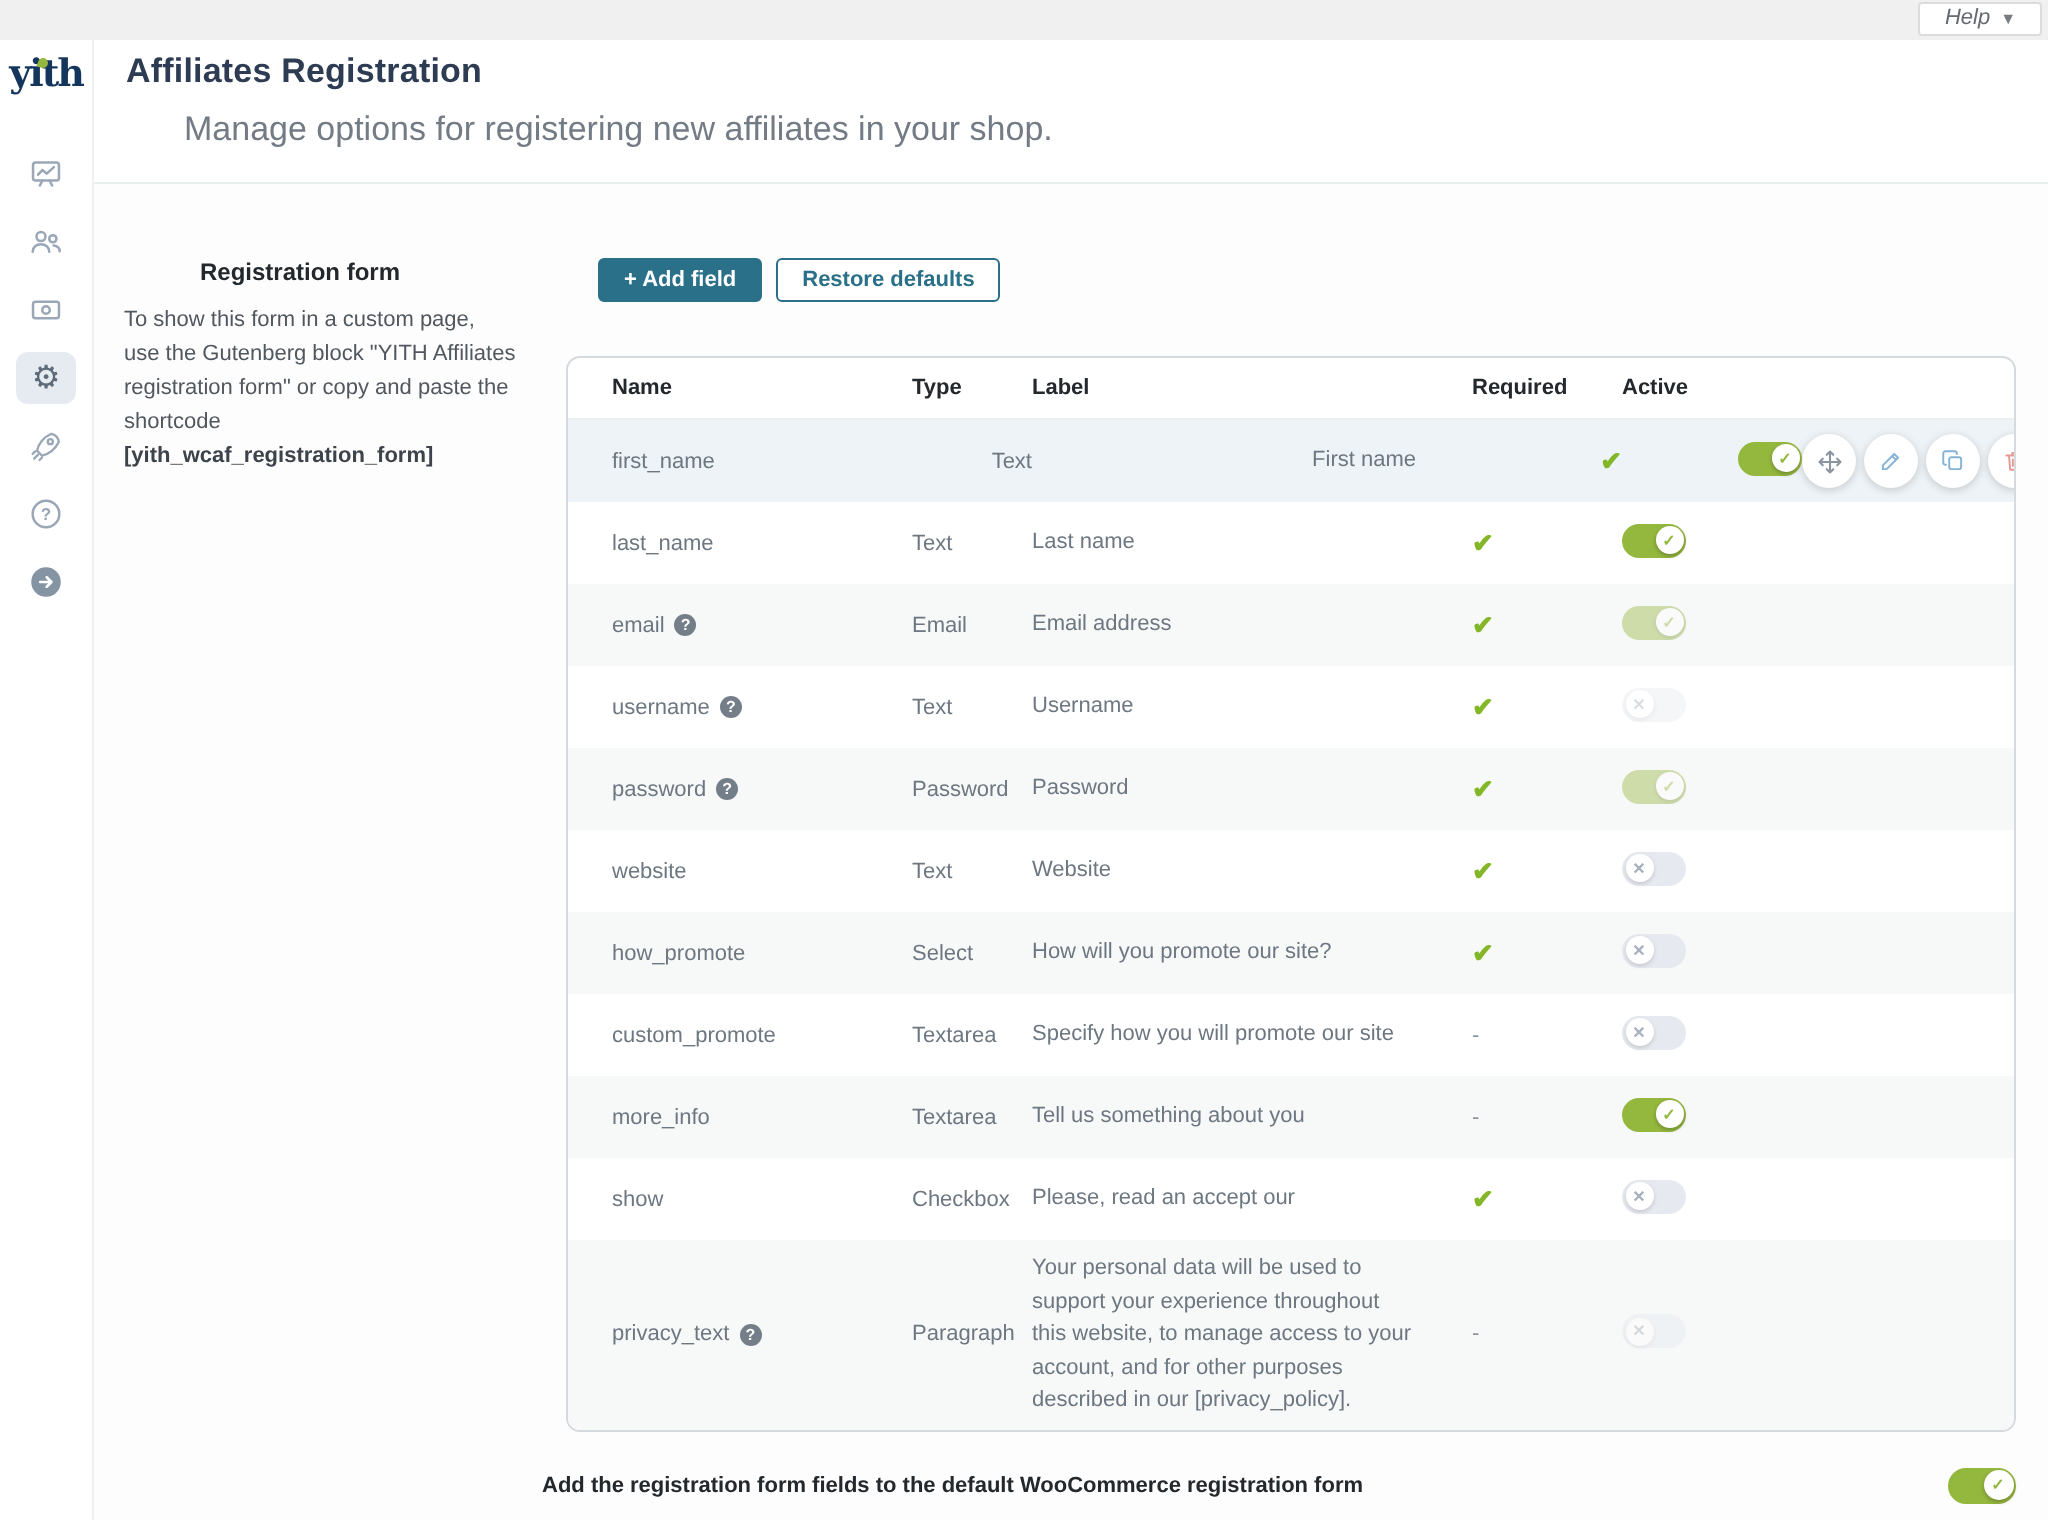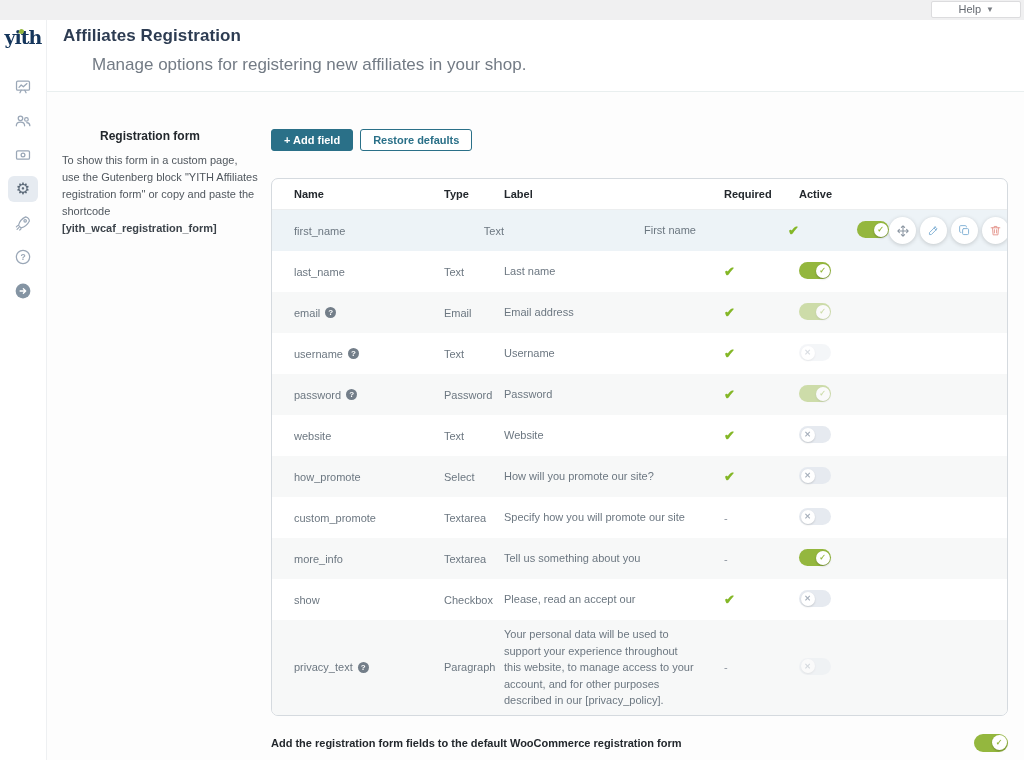--- a/index.html
+++ b/index.html
@@ -9,22 +9,22 @@
     background:#f0f0f1;
     position:relative;
     overflow:hidden;
     color:#50575e;
   }
   
   .topbar { position:absolute; top:0; left:0; right:0; height:20px; background:#f0f0f1; z-index:5; }
   .help-btn {
     position:absolute; top:1px; right:3px;
     background:#fff; border:1px solid #dcdcde; border-radius:2px;
-    font-size:11px; color:#646970; padding:1px 26px 2px; cursor:pointer;
-    display:flex; align-items:center; gap:5px;
+    font-size:11px; color:#646970; padding:1px 12px 2px; cursor:pointer;
+    display:flex; align-items:center; gap:5px;font-style:italic;
   }
   .help-btn .caret { font-size:8px; color:#787c82; }
   
   .rail {
     position:absolute; left:0; top:20px; bottom:0; width:47px;
     background:#fff; border-right:1px solid #eef0f2; z-index:4;
     display:flex; flex-direction:column; align-items:center;
   }
   .logo { position:relative; margin-top:6px; font-family:"DejaVu Serif", serif;
     font-weight:bold; font-size:19px; color:#15365c; letter-spacing:-1px; }
@@ -47,24 +47,24 @@
   .content { display:flex; padding:37px 16px 0 15px; }
   .side-col { width:196px; margin-right:13px; flex-shrink:0; }
   .side-heading { font-size:12px; font-weight:700; color:#23282d; margin-bottom:9px;margin-left:38px; }
   .side-desc { font-size:11px; line-height:1.55; color:#50575e; }
   .side-desc .shortcode { font-weight:700; color:#3c434a; }
   .main-col { flex:1; min-width:0; }
   
   .toolbar { display:flex; gap:7px; margin-bottom:27px; }
   .btn { font-size:11px; font-weight:700; border-radius:3px; padding:4px 12px; cursor:pointer;
     font-family:"Liberation Sans", sans-serif; }
-  .btn-primary { background:#2a7088; border:1px solid #2a7088; color:#fff; }
+  .btn-primary { background:#2a7088; border:1px solid #2a7088; color:#fff;margin-left:28px; }
   .btn-secondary { background:#fff; border:1px solid #2a7088; color:#2a7088; }
   
-  .tbl { background:#fff; border:1px solid #d5dadf; border-radius:7px; overflow:hidden; }
+  .tbl { background:#fff; border:1px solid #d5dadf; border-radius:7px; overflow:hidden;margin-left:12px; }
   .tbl-grid { display:grid; grid-template-columns:150px 60px 220px 75px 90px 1fr;
     align-items:center; padding-left:22px; padding-right:14px; }
   .tbl-head { height:31px; border-bottom:1px solid #eceeef; }
   .tbl-head .th { font-size:11px; font-weight:700; color:#23282d; }
   .tbl-row { min-height:41px; }
   .tbl-row:nth-child(odd) { background:#f7f8f8; }
   .tbl-row.hover { background:#edf3f7;text-align:right; }
   .cell { font-size:11px; color:#6c7781; padding:6px 0; }
   .cell-name { display:flex; align-items:center; gap:5px; }
   .cell-label { padding-right:28px; line-height:1.5; }

